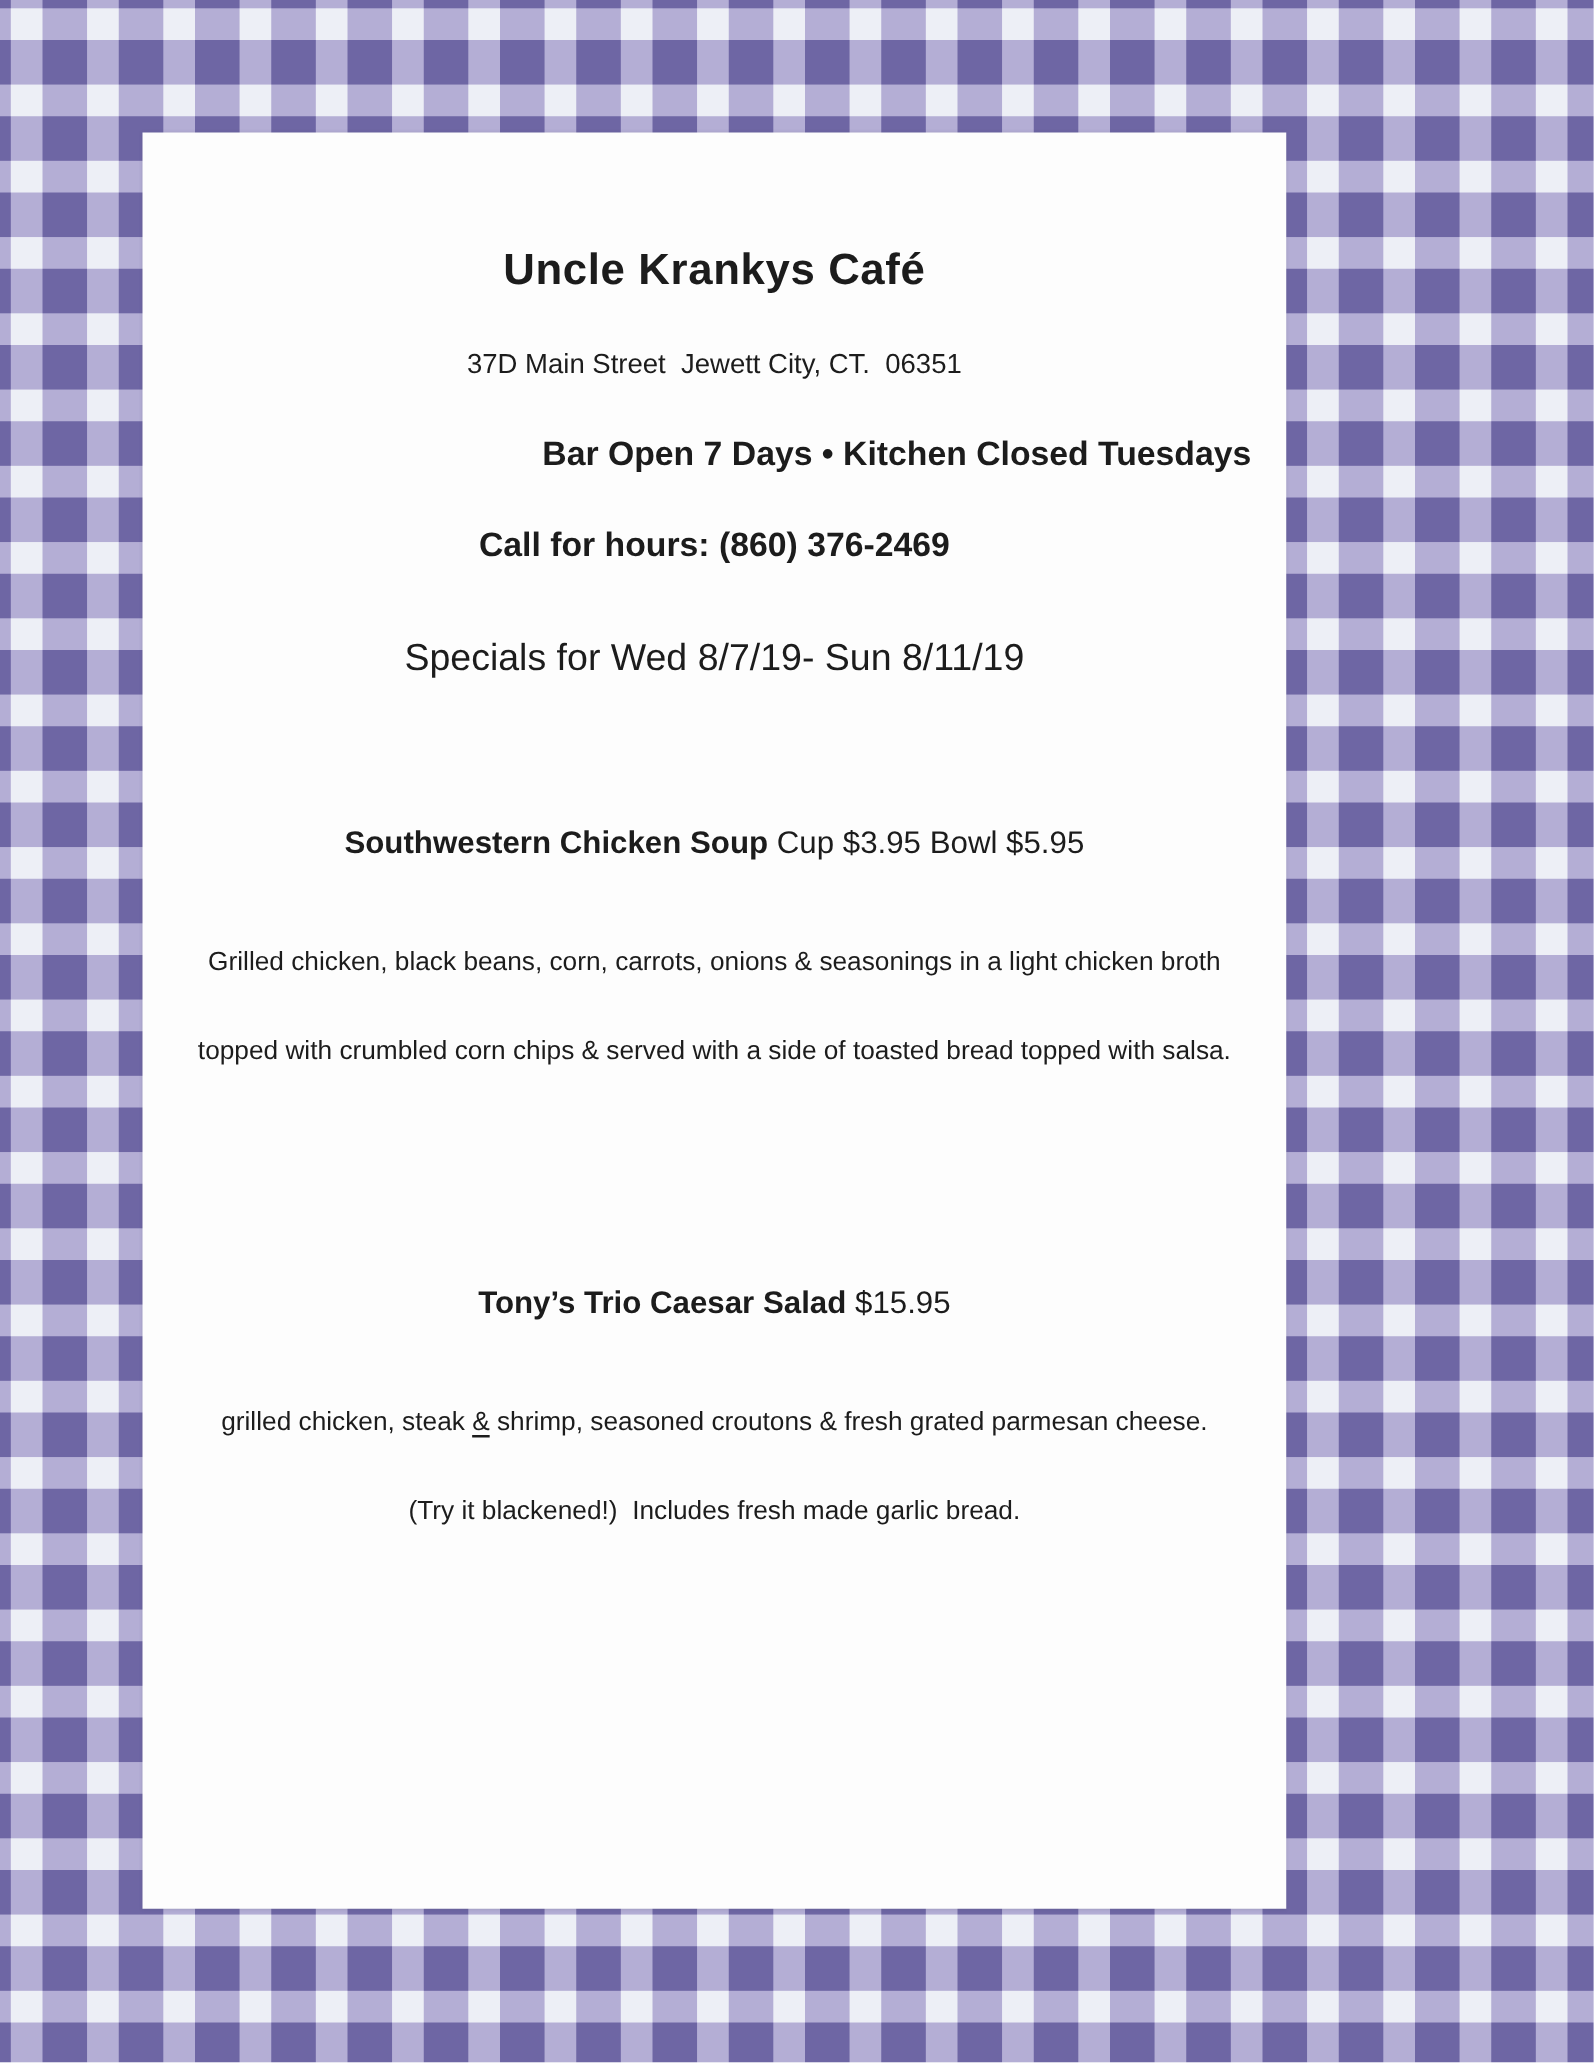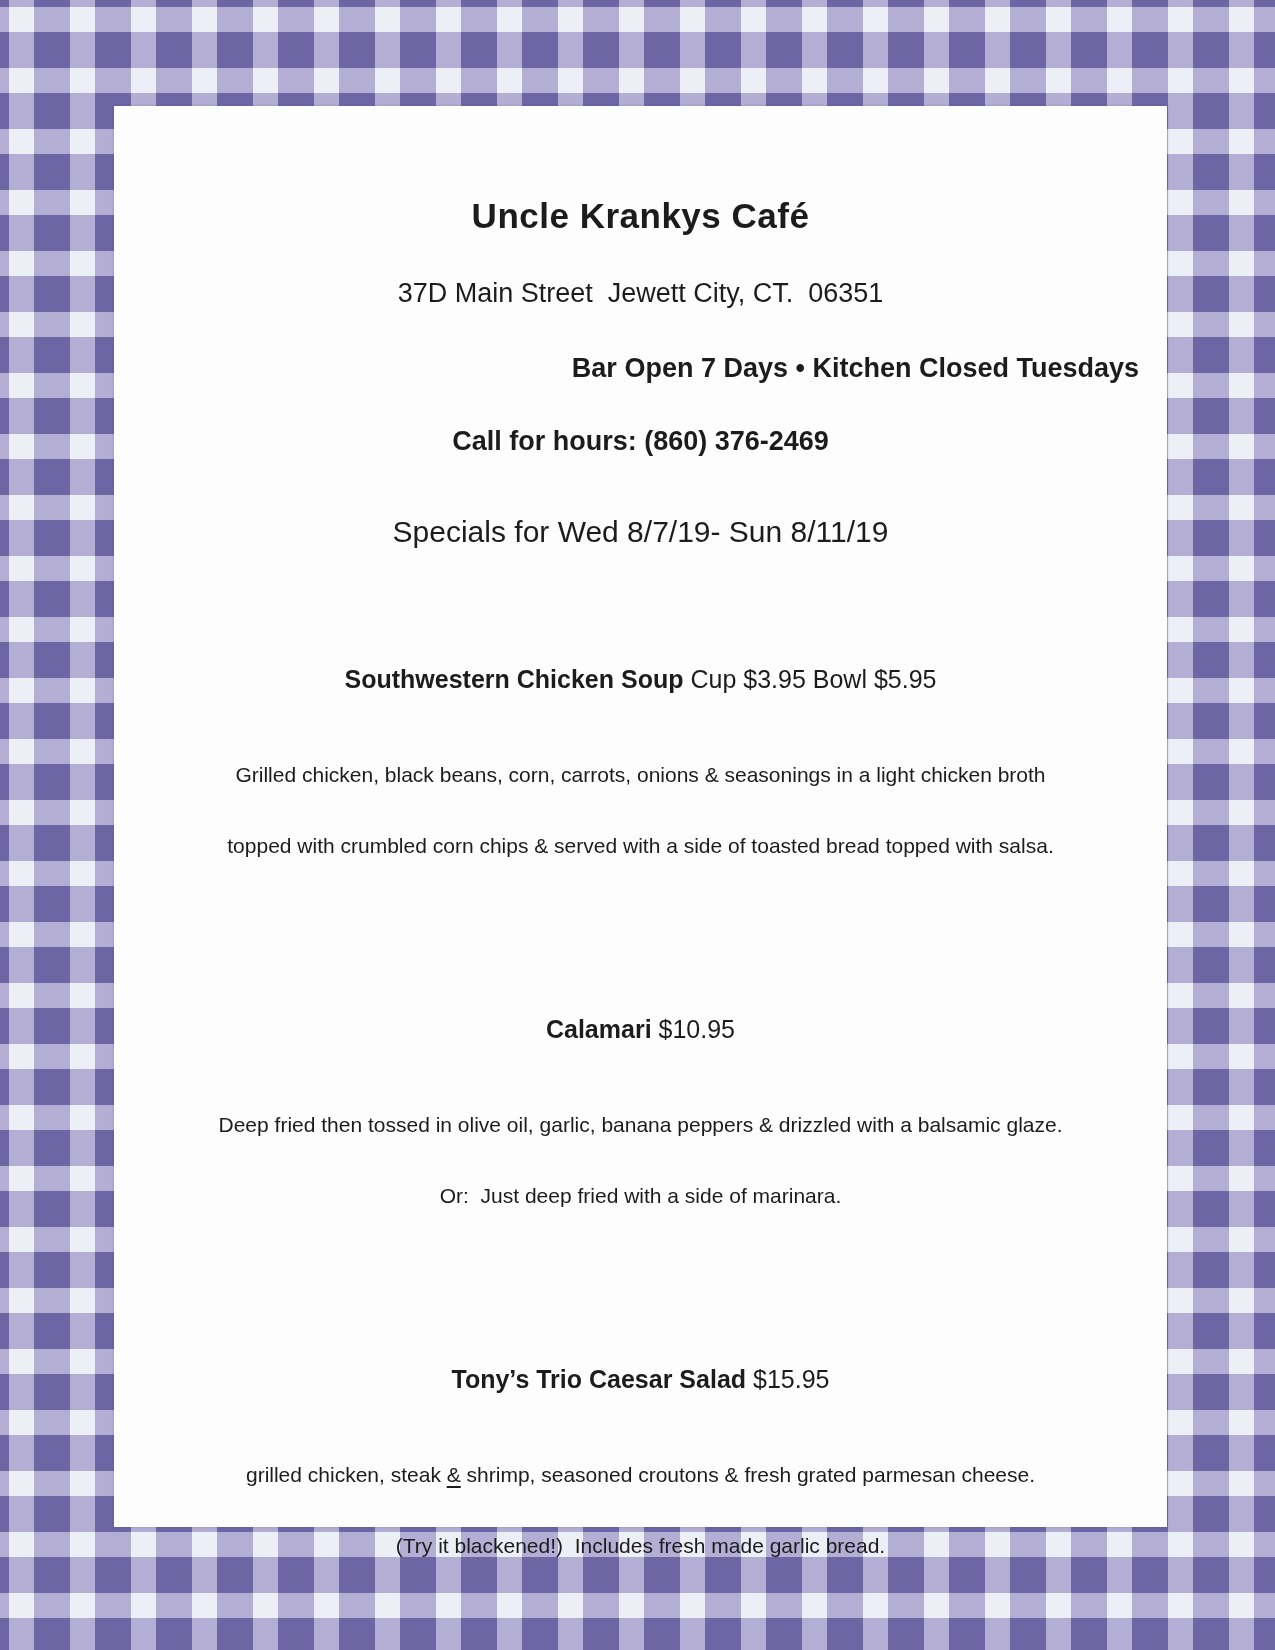--- a/index.html
+++ b/index.html
@@ -19,31 +19,31 @@
       #edeff6 90deg 180deg, 
       #b4aed5 180deg 270deg,
       #6e66a4 270deg 360deg 
     );
     background-size: 61px 61px;
     background-position: -27px -29px;
   }
   .paper {
     position: absolute;
     left: 114px; top: 106px;
-    width: 1053px; height: 1421px;
+    width: 915px; height: 1421px;
     background: #fdfdfd;
     box-shadow: 0 0 3px rgba(60,60,90,0.25);
     box-sizing: border-box;
     padding: 30px 28px;
     text-align: center;
     white-space: pre-wrap;
   }
   .line { white-space: pre-wrap; }
   .title        { font-size: 35px; font-weight: 700; letter-spacing: 0.5px; margin-top: 6px; }
-  .address      { font-size: 27px; font-weight: 400; margin-top: 6px; }
+  .address      { font-size: 22px; font-weight: 400; margin-top: 6px; }
   .hours        { font-size: 27px; font-weight: 700; margin-top: 8px; text-align: right; }
   .phone        { font-size: 27px; font-weight: 700; margin-top: 6px; }
   .specials     { font-size: 30px; font-weight: 400; margin-top: 22px; }
 
   .section      { margin-top: 26px; }
   .sec-head {
     font-size: 25px; font-weight: 400;
     text-decoration-thickness: 2px;
     text-underline-offset: 7px;
     margin-bottom: 27px;
@@ -63,25 +63,20 @@
   <div class="hours">Bar Open 7 Days • Kitchen Closed Tuesdays</div>
   <div class="phone">Call for hours: (860) 376-2469</div>
   <div class="specials">Specials for Wed 8/7/19- Sun 8/11/19</div>
 
   <div class="section">
     <div class="sec-head"><span class="name">Southwestern Chicken Soup</span><span> Cup $3.95 Bowl $5.95</span></div>
     <div class="body-line line">Grilled chicken, black beans, corn, carrots, onions &amp; seasonings in a light chicken broth</div>
     <div class="body-line line">topped with crumbled corn chips &amp; served with a side of toasted bread topped with salsa.</div>
   </div>
 
-  <div class="section">
-    <div class="sec-head"><span class="name">Calamari</span><span> $10.95</span></div>
-    <div class="body-line line">Deep fried then tossed in olive oil, garlic, banana peppers &amp; drizzled with a balsamic glaze.</div>
-    <div class="body-line line">Or:  Just deep fried with a side of marinara.</div>
-  </div>
 
   <div class="section">
     <div class="sec-head"><span class="name">Tony’s Trio Caesar Salad</span><span> $15.95</span></div>
     <div class="body-line line"><span>grilled chicken, steak </span><span style="text-decoration:underline;text-underline-offset:4px;">&amp;</span><span> shrimp, seasoned croutons &amp; fresh grated parmesan cheese.</span></div>
     <div class="body-line line">(Try it blackened!)  Includes fresh made garlic bread.</div>
   </div>
 
   
 
   

